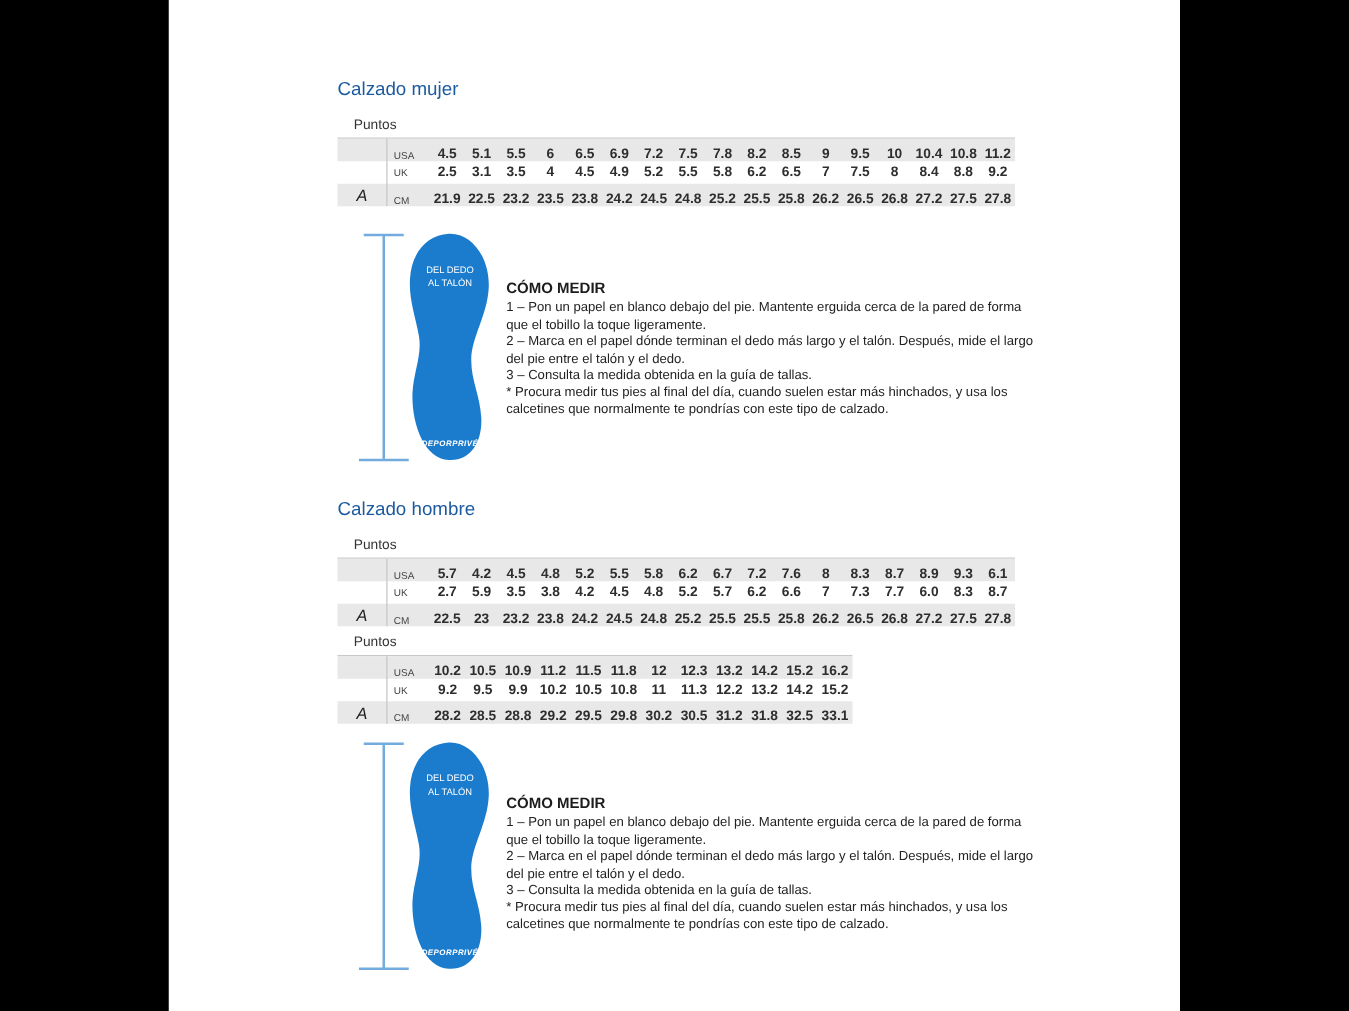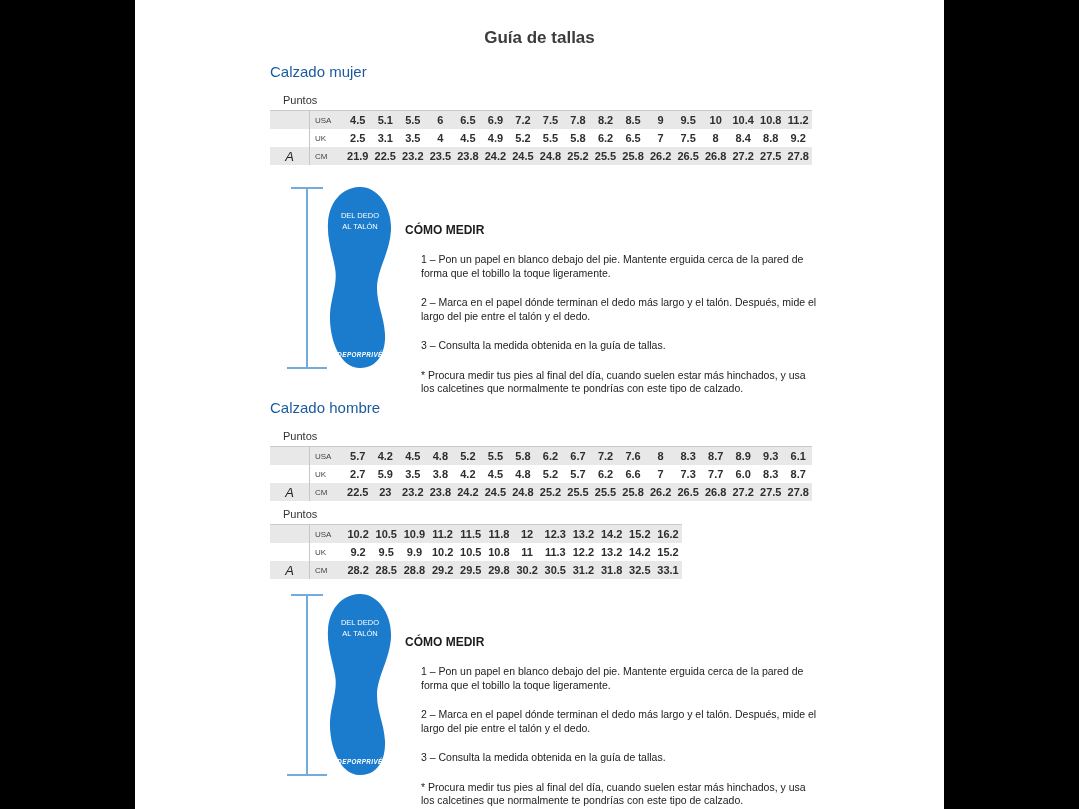--- a/index.html
+++ b/index.html
@@ -17,42 +17,41 @@
   .section-heading{
     position:absolute;left:135px;font-size:15px;font-weight:normal;color:#1b5a9e;
   }
   .points-label{
     position:absolute;left:135px;font-size:11px;color:#333;margin-left:13px;
   }
   .size-table{
     position:absolute;left:135px;border-top:1px solid #c9c9c9;
   }
   .trow{display:flex;height:18px;align-items:center;}
-  .trow.stripe{background:#e8e8e8;}
+  .trow.stripe{background:#e8e8e8;align-items:flex-end;}
   .cell{color:#333;}
   .cell.marker{
     width:40px;align-self:stretch;display:flex;align-items:center;justify-content:center;
     border-right:1px solid #c6c6c6;font-style:italic;font-size:13px;color:#222;
     box-sizing:border-box;
   }
   .cell.rlabel{width:34px;padding-left:5px;font-size:8px;color:#444;box-sizing:border-box;}
   .cell.val{flex:1;text-align:center;font-weight:bold;font-size:11px;color:#2e2e2e;}
   .foot-diagram{position:absolute;width:112px;height:188px;}
   .howto{
     position:absolute;left:270px;width:428px;color:#222;
   }
   .howto .howto-title{font-size:12px;font-weight:bold;margin-bottom:3px;color:#1c1c1c;}
-  .howto p{margin:16px;font-size:10.5px;line-height:13.5px;color:#222;}
+  .howto p{margin:0;font-size:10.5px;line-height:13.5px;color:#222;}
 </style>
 </head>
 <body>
 
 <div class="page">
 
-  <div class="page-title">Guía de tallas</div>
 
   <div class="section-heading" style="top:63px;">Calzado mujer</div>
   <div class="points-label" style="top:94px;">Puntos</div>
   <div class="size-table" style="top:110px;width:542px;">
       <div class="trow stripe">
         <div class="cell marker"></div>
         <div class="cell rlabel">USA</div>
         <div class="cell val">4.5</div>
         <div class="cell val">5.1</div>
         <div class="cell val">5.5</div>

